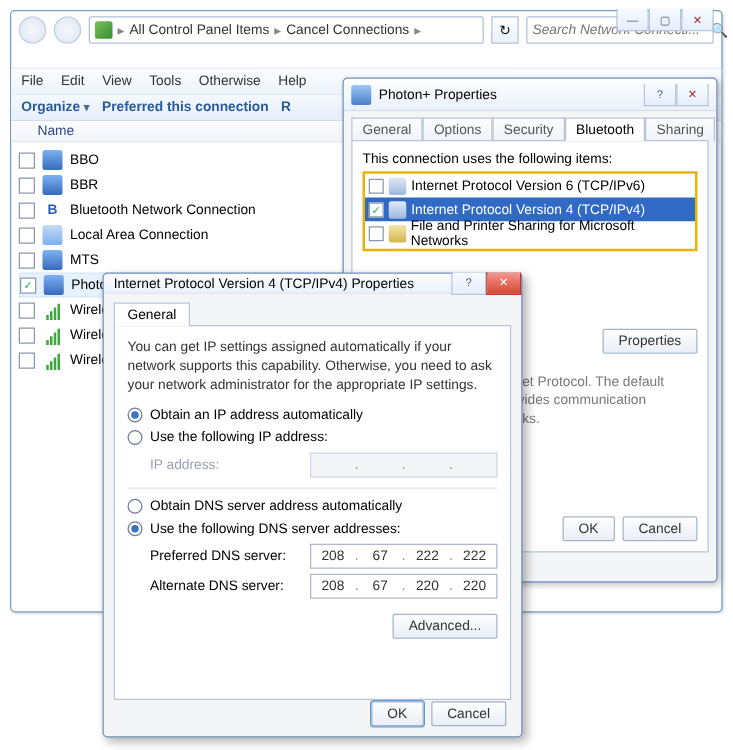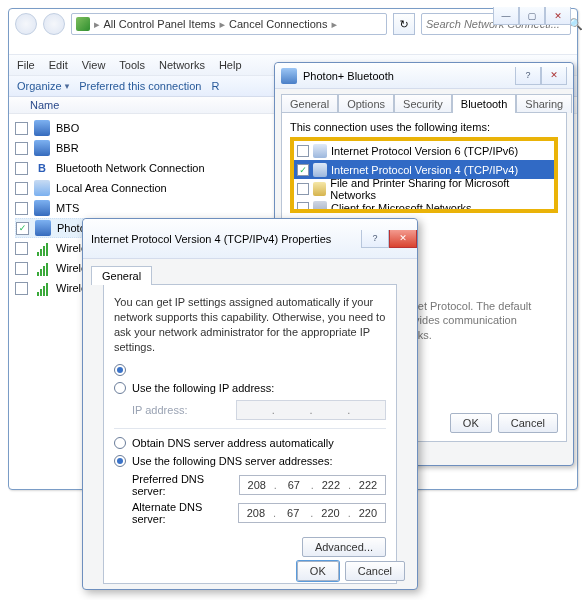--- a/index.html
+++ b/index.html
@@ -21,21 +21,21 @@
   .addrbox .crumb{color:#333;}
   .addrbox .cp-icon{width:14px;height:14px;background:linear-gradient(135deg,#7fbf5f,#2f8f2f);border-radius:2px;}
   .refreshbtn{width:22px;height:22px;border:1px solid #b0c0d8;display:flex;align-items:center;justify-content:center;background:linear-gradient(#fdfefe,#eaf1fb);}
   .searchbox{width:150px;height:22px;border:1px solid #b0c0d8;border-radius:2px;display:flex;align-items:center;padding:0 4px;background:#fff;}
   .searchbox input{border:none;outline:none;flex:1;font-style:italic;color:#888;}
 
   .menubar{display:flex;gap:14px;padding:4px 8px;border-top:1px solid #e4e9f2;border-bottom:1px solid #e4e9f2;background:linear-gradient(#fafcff,#eef3fb);margin-top:15px;}
   .menubar span{color:#333;}
 
   .cmdbar{display:flex;align-items:center;gap:10px;padding:4px 8px;background:linear-gradient(#f5f9ff,#e6eefc);border-bottom:1px solid #d4dcec;}
-  .cmdbar .dd{color:#285a9a;display:flex;align-items:center;gap:3px;}
+  .cmdbar .dd{color:#285a9a;display:flex;align-items:center;gap:3px;font-weight:bold;}
   .chev{font-size:9px;color:#4c6a9a;}
 
   .listhdr{display:flex;align-items:center;padding:2px 8px;border-bottom:1px solid #e4e8ef;background:linear-gradient(#fdfdfe,#f1f4fa);}
   .listhdr .col{flex:1;color:#2b4a8b;}
   .listbox{padding:4px 6px;}
   .conn-row{display:flex;align-items:center;gap:6px;height:20px;}
   .conn-row.sel{background:#e5f1fb;border:1px dotted #cde0f5;}
   .chk{width:13px;height:13px;border:1px solid #8a98ad;background:#fff;display:flex;align-items:center;justify-content:center;font-size:9px;color:#2b5;}
   .ico{width:16px;height:16px;display:flex;align-items:center;justify-content:center;}
   .ico.net{background:linear-gradient(#7db1f1,#366bbd);border-radius:2px;}
@@ -45,42 +45,42 @@
   .wl-bar{width:2px;background:#3aa93a;}
 
   
   .props{position:absolute;left:274px;top:62px;width:300px;height:404px;border:1px solid #6e8fbe;border-radius:4px;background:#f4f5f6;box-shadow:2px 2px 5px rgba(0,0,0,.25);}
   .props .ttl{height:26px;background:linear-gradient(#fdfeff,#eaf1fb);border-bottom:1px solid #d4dcec;display:flex;align-items:center;padding:0 6px;gap:6px;border-radius:4px 4px 0 0;}
   .props .ttl .ico16{width:16px;height:16px;background:linear-gradient(#9cc6f5,#4a7fc7);border-radius:2px;}
   .props .tabs{display:flex;margin:4px 6px 0;gap:0;}
   .props .tab{padding:3px 8px;border:1px solid #b9c5d6;border-bottom:none;background:linear-gradient(#fdfdfe,#eef2f9);color:#555;position:relative;top:1px;}
   .props .tab.active{background:#fff;color:#000;z-index:2;}
   .props .pane{margin:0 6px 6px;border:1px solid #b9c5d6;background:#fff;padding:8px;height:330px;position:relative;}
-  .items-box{border:4px solid #eab308;height:76px;overflow:hidden;background:#fff;margin-top:4px;}
+  .items-box{border:2px solid #eab308;height:64px;overflow:hidden;background:#fff;margin-top:4px;}
   .item-row{display:flex;align-items:center;gap:4px;height:19px;padding:0 3px;}
   .item-row.sel{background:#316ac5;color:#fff;}
   .sm-chk{width:12px;height:12px;border:1px solid #8a98ad;background:#fff;display:flex;align-items:center;justify-content:center;font-size:9px;color:#2b5;}
   .item-row.sel .sm-chk{background:#fff;}
   .ico14{width:14px;height:14px;display:inline-block;}
   .ico14.adapter{background:linear-gradient(#dfe9f7,#9cb7dd);border-radius:2px;}
   .ico14.share{background:linear-gradient(#f5e7a8,#d6b44e);border-radius:2px;}
   .ico14.client{background:linear-gradient(#d0d7e3,#9fabbf);border-radius:2px;}
   .btn{border:1px solid #a6b3c7;background:linear-gradient(#fefefe,#e9eef7);padding:3px 12px;border-radius:2px;color:#333;display:inline-block;}
   .btn.default{box-shadow:0 0 0 1px #5a9bdb;}
   .btn-group{display:flex;gap:6px;justify-content:flex-end;}
 
   
   .ipv4{position:absolute;left:82px;top:218px;width:336px;height:372px;border:1px solid #6e8fbe;border-radius:4px;background:#f4f5f6;box-shadow:3px 3px 8px rgba(0,0,0,.3);z-index:10;}
-  .ipv4 .ttl{height:40px;background:linear-gradient(#fdfeff,#eaf1fb);display:flex;align-items:center;justify-content:space-between;padding:0 0 0 8px;border-radius:4px 4px 0 0;border-bottom:1px solid #d4dcec;}
+  .ipv4 .ttl{height:16px;background:linear-gradient(#fdfeff,#eaf1fb);display:flex;align-items:center;justify-content:space-between;padding:0 0 0 8px;border-radius:4px 4px 0 0;border-bottom:1px solid #d4dcec;}
   .winbtns{display:flex;}
   .winbtn{width:28px;height:18px;border:1px solid #b7c6dc;border-top:none;background:linear-gradient(#f7fbff,#e6eefc);display:flex;align-items:center;justify-content:center;font-size:9px;color:#4a5a75;}
   .winbtn.close{background:linear-gradient(#f39a8e,#d94330);color:#fff;border-color:#b33;}
   .ipv4 .tabs{display:flex;margin:6px 8px 0;}
   .ipv4 .tab{padding:3px 10px;border:1px solid #b9c5d6;border-bottom:none;background:#fff;position:relative;top:1px;z-index:2;}
-  .ipv4 .pane{margin:0 20px 8px;border:1px solid #b9c5d6;background:#fff;padding:10px;height:300px;position:relative;}
+  .ipv4 .pane{margin:0 8px 8px;border:1px solid #b9c5d6;background:#fff;padding:10px;height:300px;position:relative;}
   .para{color:#333;line-height:1.35;margin-bottom:10px;}
   .radio{display:flex;align-items:center;gap:6px;margin:6px 0;}
   .r{width:12px;height:12px;border-radius:50%;border:1px solid #6a7d9a;display:flex;align-items:center;justify-content:center;}
   .r.on::after{content:"";width:6px;height:6px;border-radius:50%;background:#3a72c7;}
   .r.off{}
   .field-row{display:flex;align-items:center;justify-content:space-between;margin:4px 0;padding-left:18px;}
   .field-row.disabled{color:#9aa3b3;}
   .ipbox{display:flex;align-items:center;border:1px solid #b0b8c7;background:#fff;width:150px;height:20px;}
   .ipbox.disabled{background:#f3f4f6;border-color:#d0d6e1;}
   .oct{flex:1;text-align:center;padding:2px 0;color:#333;}
@@ -113,21 +113,21 @@
     <div class="searchbox">
       <input placeholder="Search Network Connecti..." style="">
       <span>🔍</span>
     </div>
   </div>
   <div class="menubar">
     <span>File</span>
     <span>Edit</span>
     <span>View</span>
     <span>Tools</span>
-    <span>Networks</span>
+    <span>Otherwise</span>
     <span>Help</span>
   </div>
   <div class="cmdbar">
     <span class="dd">
         <span>Organize</span> 
         <span class="chev">▾</span>
       </span>
     <span class="dd">Preferred this connection</span>
     <span class="dd">R</span>
   </div>
@@ -195,21 +195,21 @@
           <span class="wl-bar" style="height:13px"></span>
         </span>
       <span>Wireless N</span>
     </div>
   </div>
 </div>
 
 <div class="props">
   <div class="ttl">
     <span class="ico16"></span>
-    <span>Photon+ Bluetooth</span>
+    <span>Photon+ Properties</span>
     <div style="margin-left:auto;display:flex;">
       <div class="tbtn">?</div>
       <div class="tbtn close">✕</div>
     </div>
   </div>
   <div class="tabs">
     <div class="tab">General</div>
     <div class="tab">Options</div>
     <div class="tab">Security</div>
     <div class="tab active">Bluetooth</div>
@@ -232,20 +232,23 @@
         <span class="sm-chk"></span>
         <span class="ico14 share"></span>
         <span>File and Printer Sharing for Microsoft Networks</span>
       </div>
       <div class="item-row">
         <span class="sm-chk"></span>
         <span class="ico14 client"></span>
         <span>Client for Microsoft Networks</span>
       </div>
     </div>
+    <div style="position:absolute;right:8px;top:150px;">
+      <span class="btn">Properties</span>
+    </div>
     <div style="position:absolute;right:8px;top:186px;width:150px;color:#777;line-height:1.3;white-space:pre-line;">rnet Protocol. The default
  ovides communication
 orks.</div>
     <div class="btn-group" style="position:absolute;bottom:8px;right:8px;">
       <span class="btn">OK</span>
       <span class="btn">Cancel</span>
     </div>
   </div>
 </div>
 
@@ -258,20 +261,21 @@
     </div>
   </div>
   <div class="tabs">
     <div class="tab">General</div>
   </div>
   <div class="pane">
     <div class="para">You can get IP settings assigned automatically if your network supports this capability. Otherwise, you need to ask your network administrator for the appropriate IP settings.</div>
 
     <div class="radio">
       <span class="r on"></span>
+      <span>Obtain an IP address automatically</span>
     </div>
     <div class="radio">
       <span class="r off"></span>
       <span>Use the following IP address:</span>
     </div>
     <div class="field-row disabled">
       <span>IP address:</span>
       <span class="ipbox disabled">
         <span class="oct"></span>
           <span class="dot">.</span>

